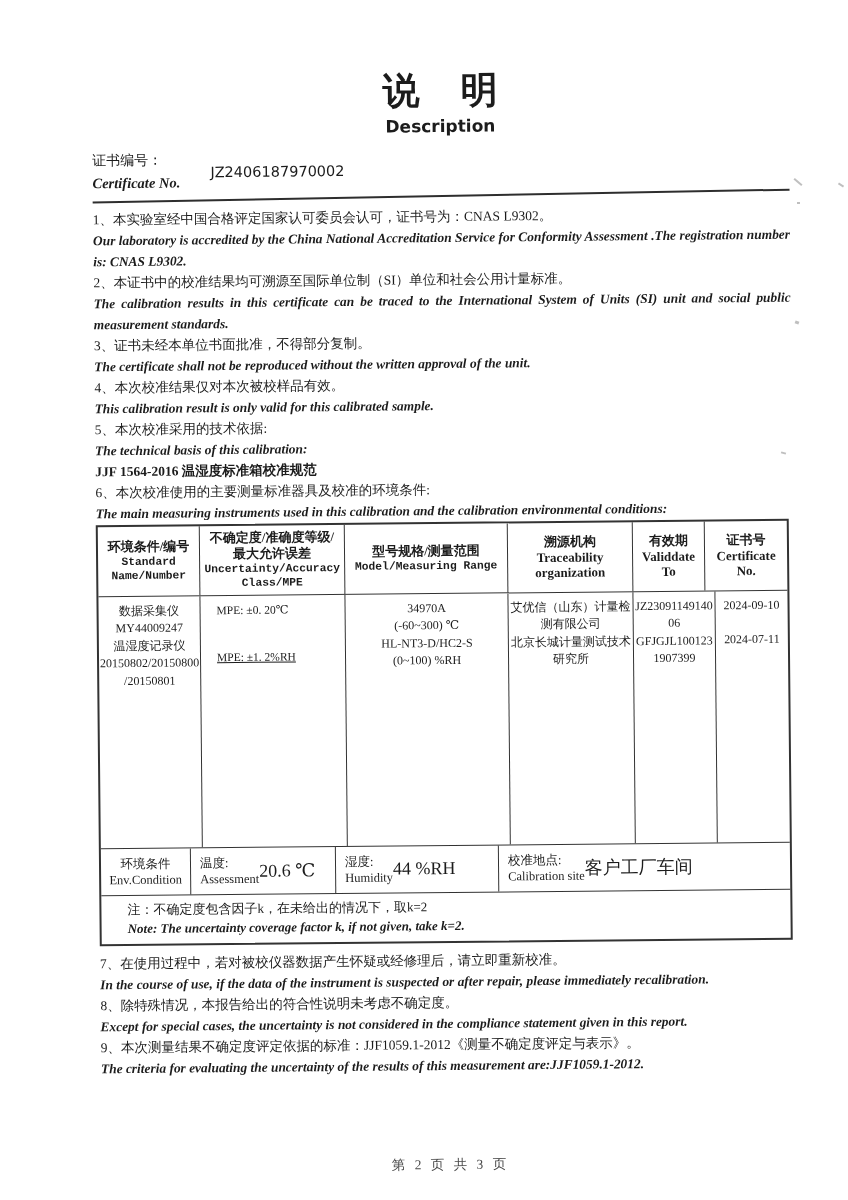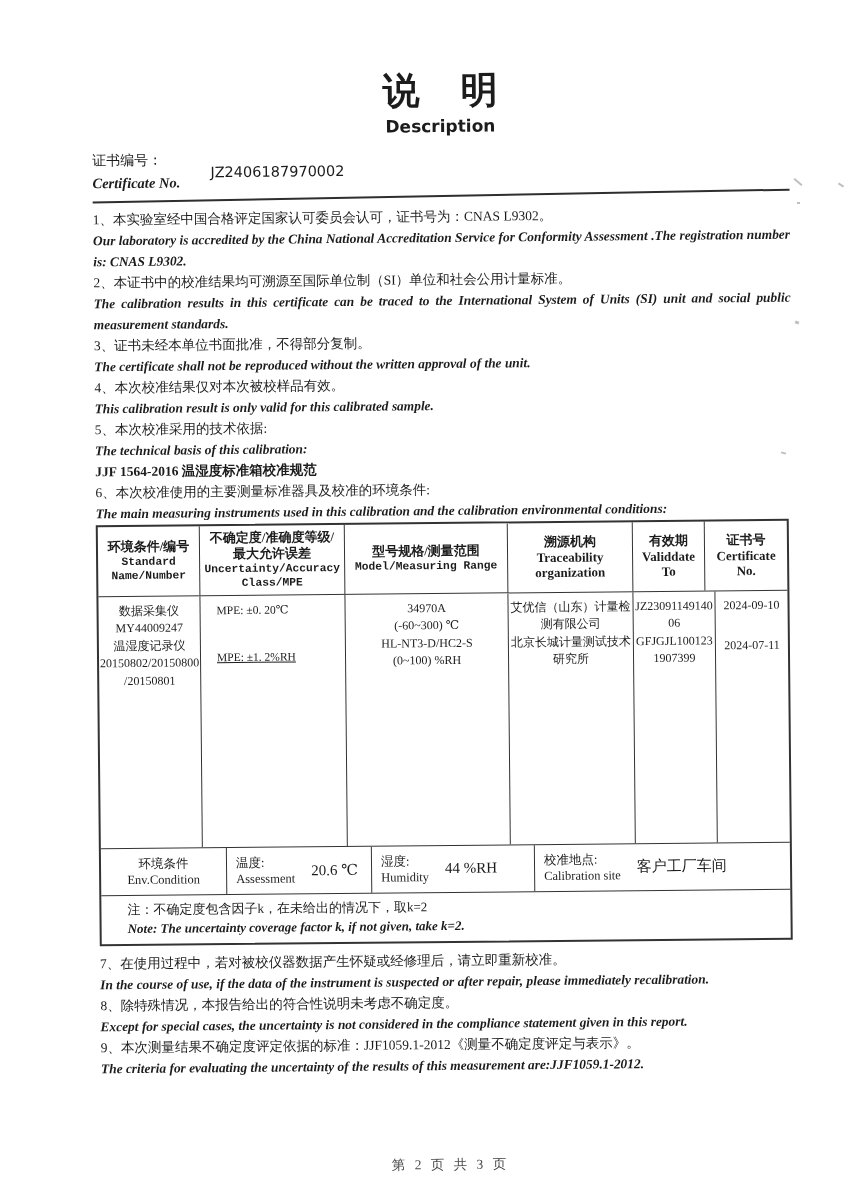--- a/index.html
+++ b/index.html
@@ -45,27 +45,27 @@
   .c1{width:102px;}.c2{width:145px;}.c3{width:163px;}.c4{width:125px;}.c5{width:82px;}.c6{flex:1;}
   .t-head{height:70px;}
   .t-head .tc{display:flex;flex-direction:column;justify-content:center;align-items:center;padding:2px;}
   .hcn{font-size:13px;font-weight:700;line-height:16px;}
   .hen-mono{font-family:"Liberation Mono","DejaVu Sans Mono",monospace;font-weight:700;font-size:11.3px;line-height:14.5px;}
   .hen-serif{font-weight:700;font-size:13px;line-height:15.5px;}
   .t-body{height:252px;}
   .t-body .tc{padding-top:6px;font-size:12px;line-height:17.5px;}
   .t-body .mpe-cell{text-align:left;padding-left:16px;font-size:11.5px;}
   .gap18{margin-top:30px;text-decoration:underline;}
-  .gap17{margin-top:23px;}
+  .gap17{margin-top:17px;}
   .t-env{height:47px;}
   .t-env .tc{display:flex;align-items:center;text-align:left;padding-left:9px;}
-  .e1{width:126px;}.e2{width:145px;}.e3{width:163px;}.e4{flex:1;}
+  .e1{width:90px;}.e2{width:145px;}.e3{width:163px;}.e4{flex:1;}
   .env-lbl{font-size:12.5px;line-height:16px;}
   .env-lbl .c{display:block;}
-  .env-val{margin-left:16px;font-size:15px;white-space:nowrap;}
+  .env-val{font-size:18px;white-space:nowrap;}
   .t-env .e1{justify-content:center;padding-left:0;text-align:center;}
   .t-note{padding:4px 8px 6px 26px;}
   .note-cn{font-size:13px;line-height:19px;}
   .note-en{font-size:13px;line-height:19px;font-weight:700;font-style:italic;}
   .bottom-items{margin-top:7px;}
   .footer{
     text-align:center;margin-top:80px;font-size:13.5px;letter-spacing:3px;color:#4a4a4a;
   }
   .speck{position:absolute;background:#8a8a8a;opacity:.55;}
 </style>

